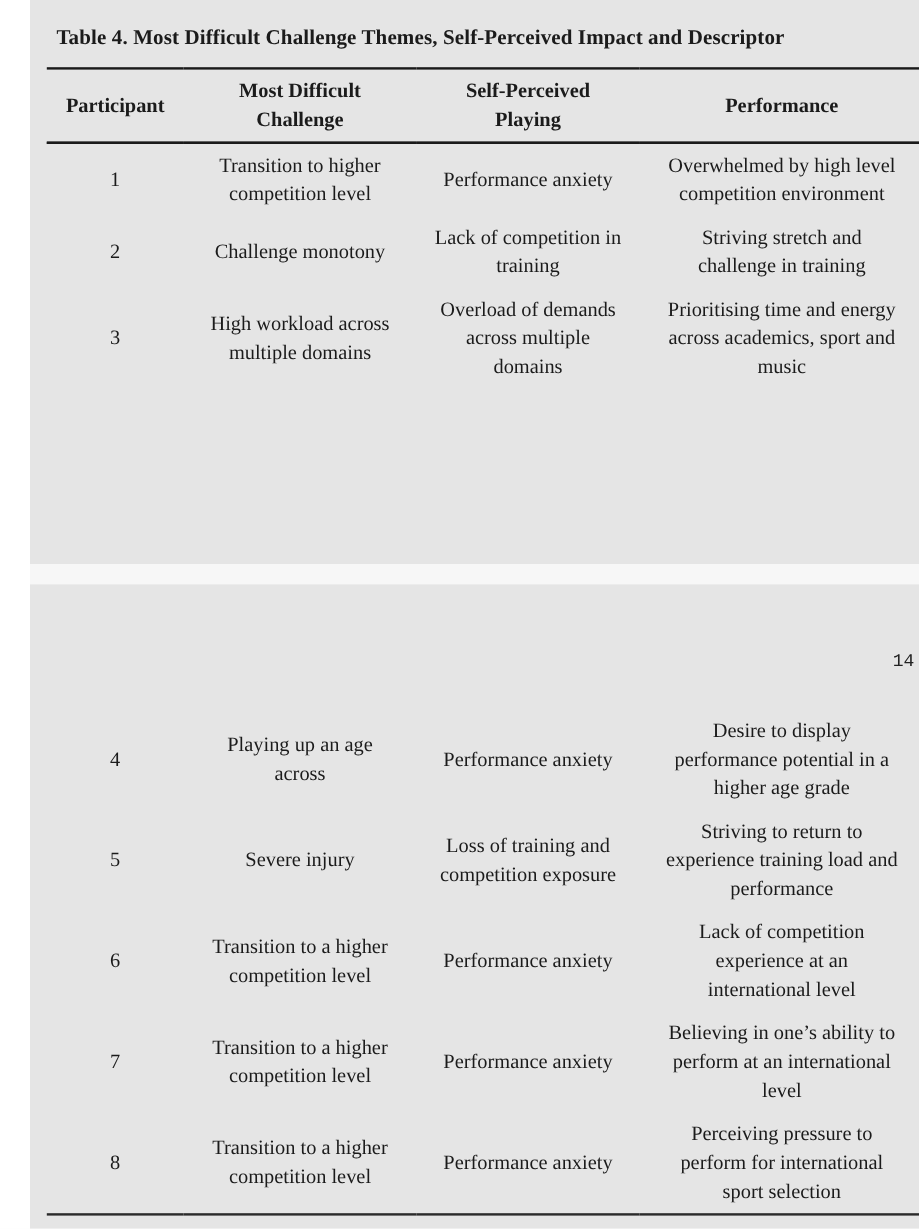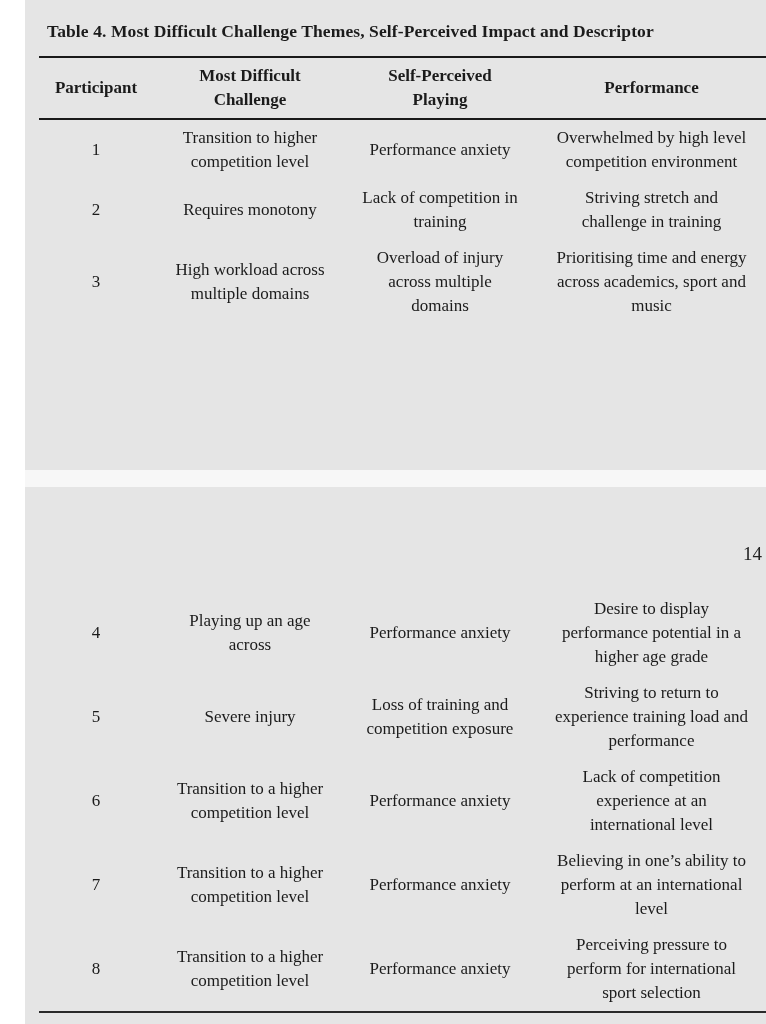--- a/index.html
+++ b/index.html
@@ -62,22 +62,23 @@
     top: 470px;
     left: 0;
     width: 766px;
     height: 17px;
     background: #f7f7f7;
   }
   .page-number {
     position: absolute;
     top: 543px;
     right: 29px;
-    font-size: 19px;
+    font-size: 15px;
     color: #222222;
+    font-family: Liberation Mono, monospace;
   }
 </style>
 </head>
 <body>
 
 <div class="sheet">
 
   <h1 class="doc-title">Table 4. Most Difficult Challenge Themes, Self-Perceived Impact and Descriptor</h1>
 
   <table class="tbl tbl-part1">
@@ -101,31 +102,31 @@
       <tr>
         <td>1</td>
         <td>Transition to higher
 competition level</td>
         <td>Performance anxiety</td>
         <td>Overwhelmed by high level
 competition environment</td>
       </tr>
       <tr>
         <td>2</td>
-        <td>Requires monotony</td>
+        <td>Challenge monotony</td>
         <td>Lack of competition in
 training</td>
         <td>Striving stretch and
 challenge in training</td>
       </tr>
       <tr>
         <td>3</td>
         <td>High workload across
 multiple domains</td>
-        <td>Overload of injury
+        <td>Overload of demands
 across multiple
 domains</td>
         <td>Prioritising time and energy
 across academics, sport and
 music</td>
       </tr>
     </tbody>
   </table>
 
   <div class="page-gap"></div>

